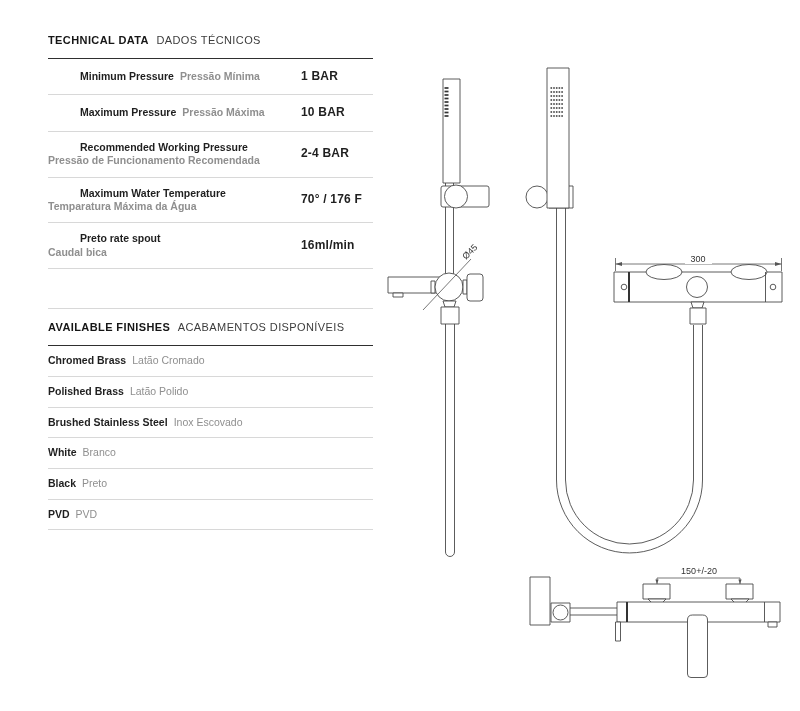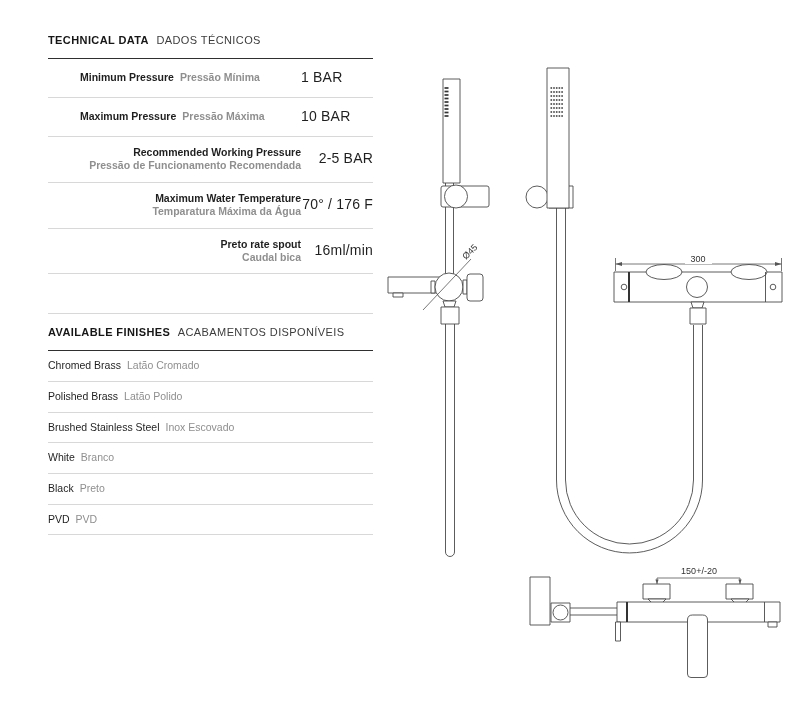--- a/index.html
+++ b/index.html
@@ -10,27 +10,27 @@
   #tables{position:absolute;left:48px;top:30px;width:325px;}
   .section-header{padding:4px 0 12px 0;font-size:11px;letter-spacing:.4px;}
   .section-header .t-en{font-weight:bold;color:#161616;}
   .section-header .t-pt{font-weight:normal;color:#3c3c3c;margin-left:4px;}
   .rule-dark{border-bottom:1.4px solid #2f2f2f;}
   .spec-row{display:flex;align-items:center;border-bottom:1px solid #d8d8d8;
             padding:10px 0;line-height:1.28;}
   .spec-row .lbl{flex:1;font-size:10.5px;}
   .spec-row .en{font-weight:bold;color:#1f1f1f;margin-right:6px;padding-left:32px;}
   .spec-row .pt{font-weight:bold;color:#8f8f8f;}
-  .spec-row.stacked{padding:9px 0;text-align:right;}
+  .spec-row.stacked{padding:9px 0;}
   .spec-row.stacked .en,.spec-row.stacked .pt{display:block;margin-right:0;}
-  .spec-row .val{width:72px;font-size:14px;font-weight:normal;color:#1f1f1f;
+  .spec-row .val{width:72px;font-size:12px;font-weight:bold;color:#1f1f1f;
                  letter-spacing:.2px;}
   .section-gap{height:39px;border-bottom:1px solid #d8d8d8;}
   .fin-row{border-bottom:1px solid #d8d8d8;padding:8px 0;font-size:10.5px;line-height:1.3;}
-  .fin-row .en{font-weight:normal;color:#1f1f1f;margin-right:6px;}
+  .fin-row .en{font-weight:bold;color:#1f1f1f;margin-right:6px;}
   .fin-row .pt{color:#8f8f8f;}
   #finishes .section-header{padding-top:12px;}
 
   
   #drawings{position:absolute;left:0;top:0;width:800px;height:711px;}
   #drawings *{vector-effect:non-scaling-stroke;}
   .ln{stroke:#4a4a4a;stroke-width:.9;fill:none;}
   .lnw{stroke:#4a4a4a;stroke-width:.9;fill:#ffffff;}
   .thick{stroke:#333;stroke-width:2;fill:none;}
   .noz{stroke:#333;stroke-width:1.7;fill:none;}
@@ -58,21 +58,21 @@
       </div>
       <div class="spec-row">
         <span class="lbl"><span class="en">Maximum Pressure</span><span class="pt">Pressão Máxima</span></span>
         <span class="val">10 BAR</span>
       </div>
       <div class="spec-row stacked">
         <span class="lbl">
             <span class="en">Recommended Working Pressure</span>
             <span class="pt">Pressão de Funcionamento Recomendada</span>
           </span>
-        <span class="val">2-5 BAR</span>
+        <span class="val">2-4 BAR</span>
       </div>
       <div class="spec-row stacked">
         <span class="lbl">
             <span class="en">Maximum Water Temperature</span>
             <span class="pt">Temparatura Máxima da Água</span>
           </span>
         <span class="val">70° / 176 F</span>
       </div>
       <div class="spec-row stacked">
         <span class="lbl">

